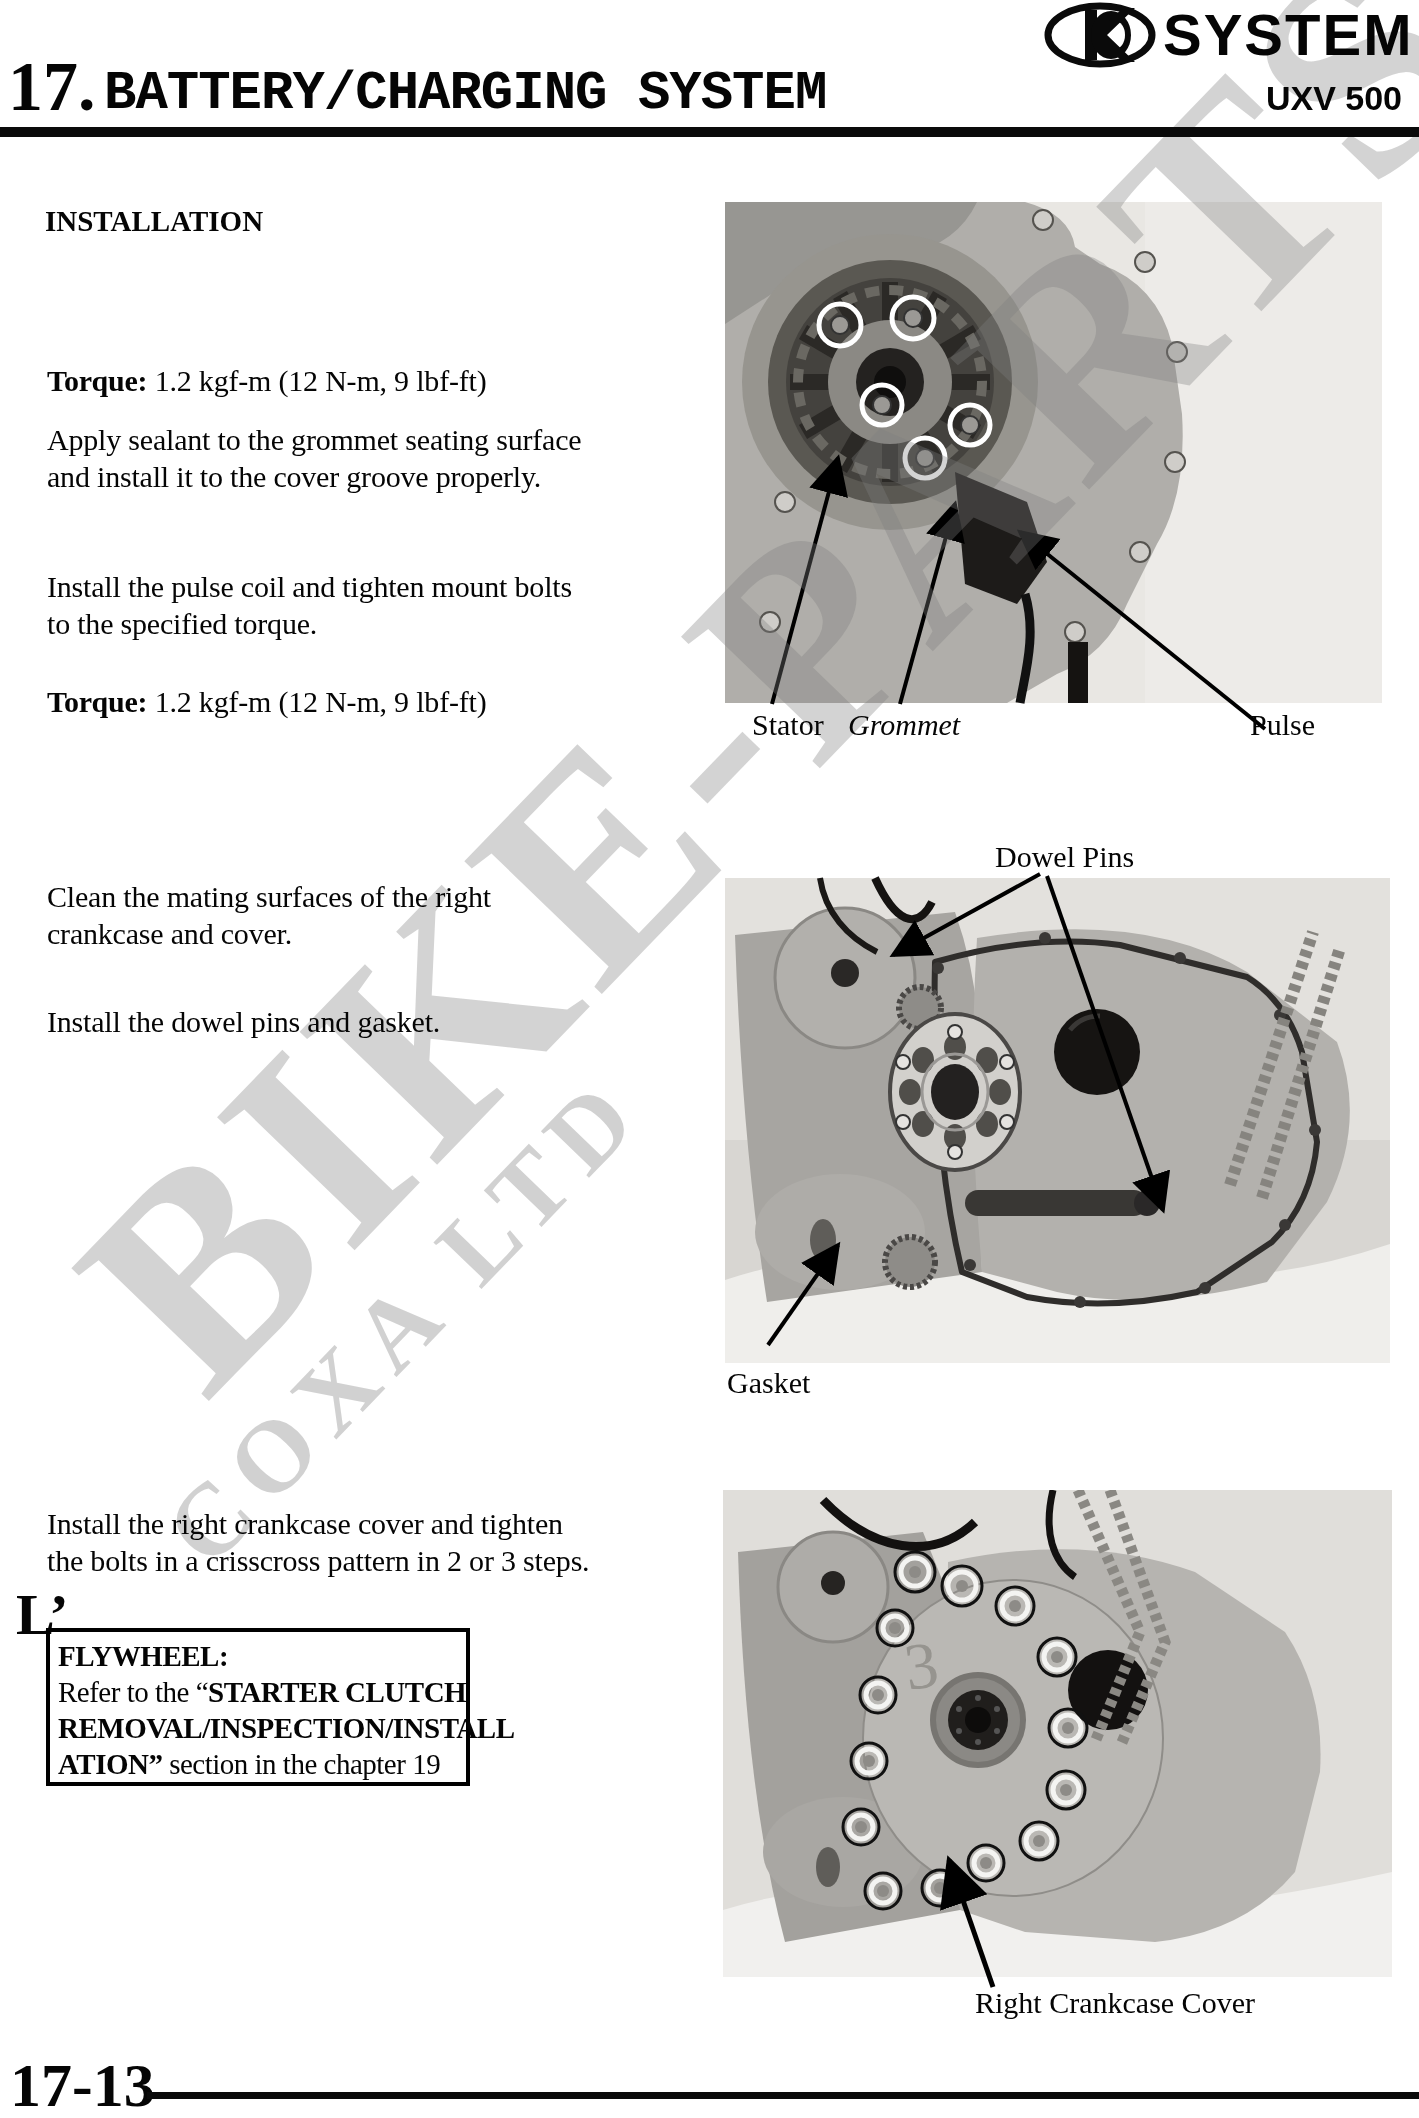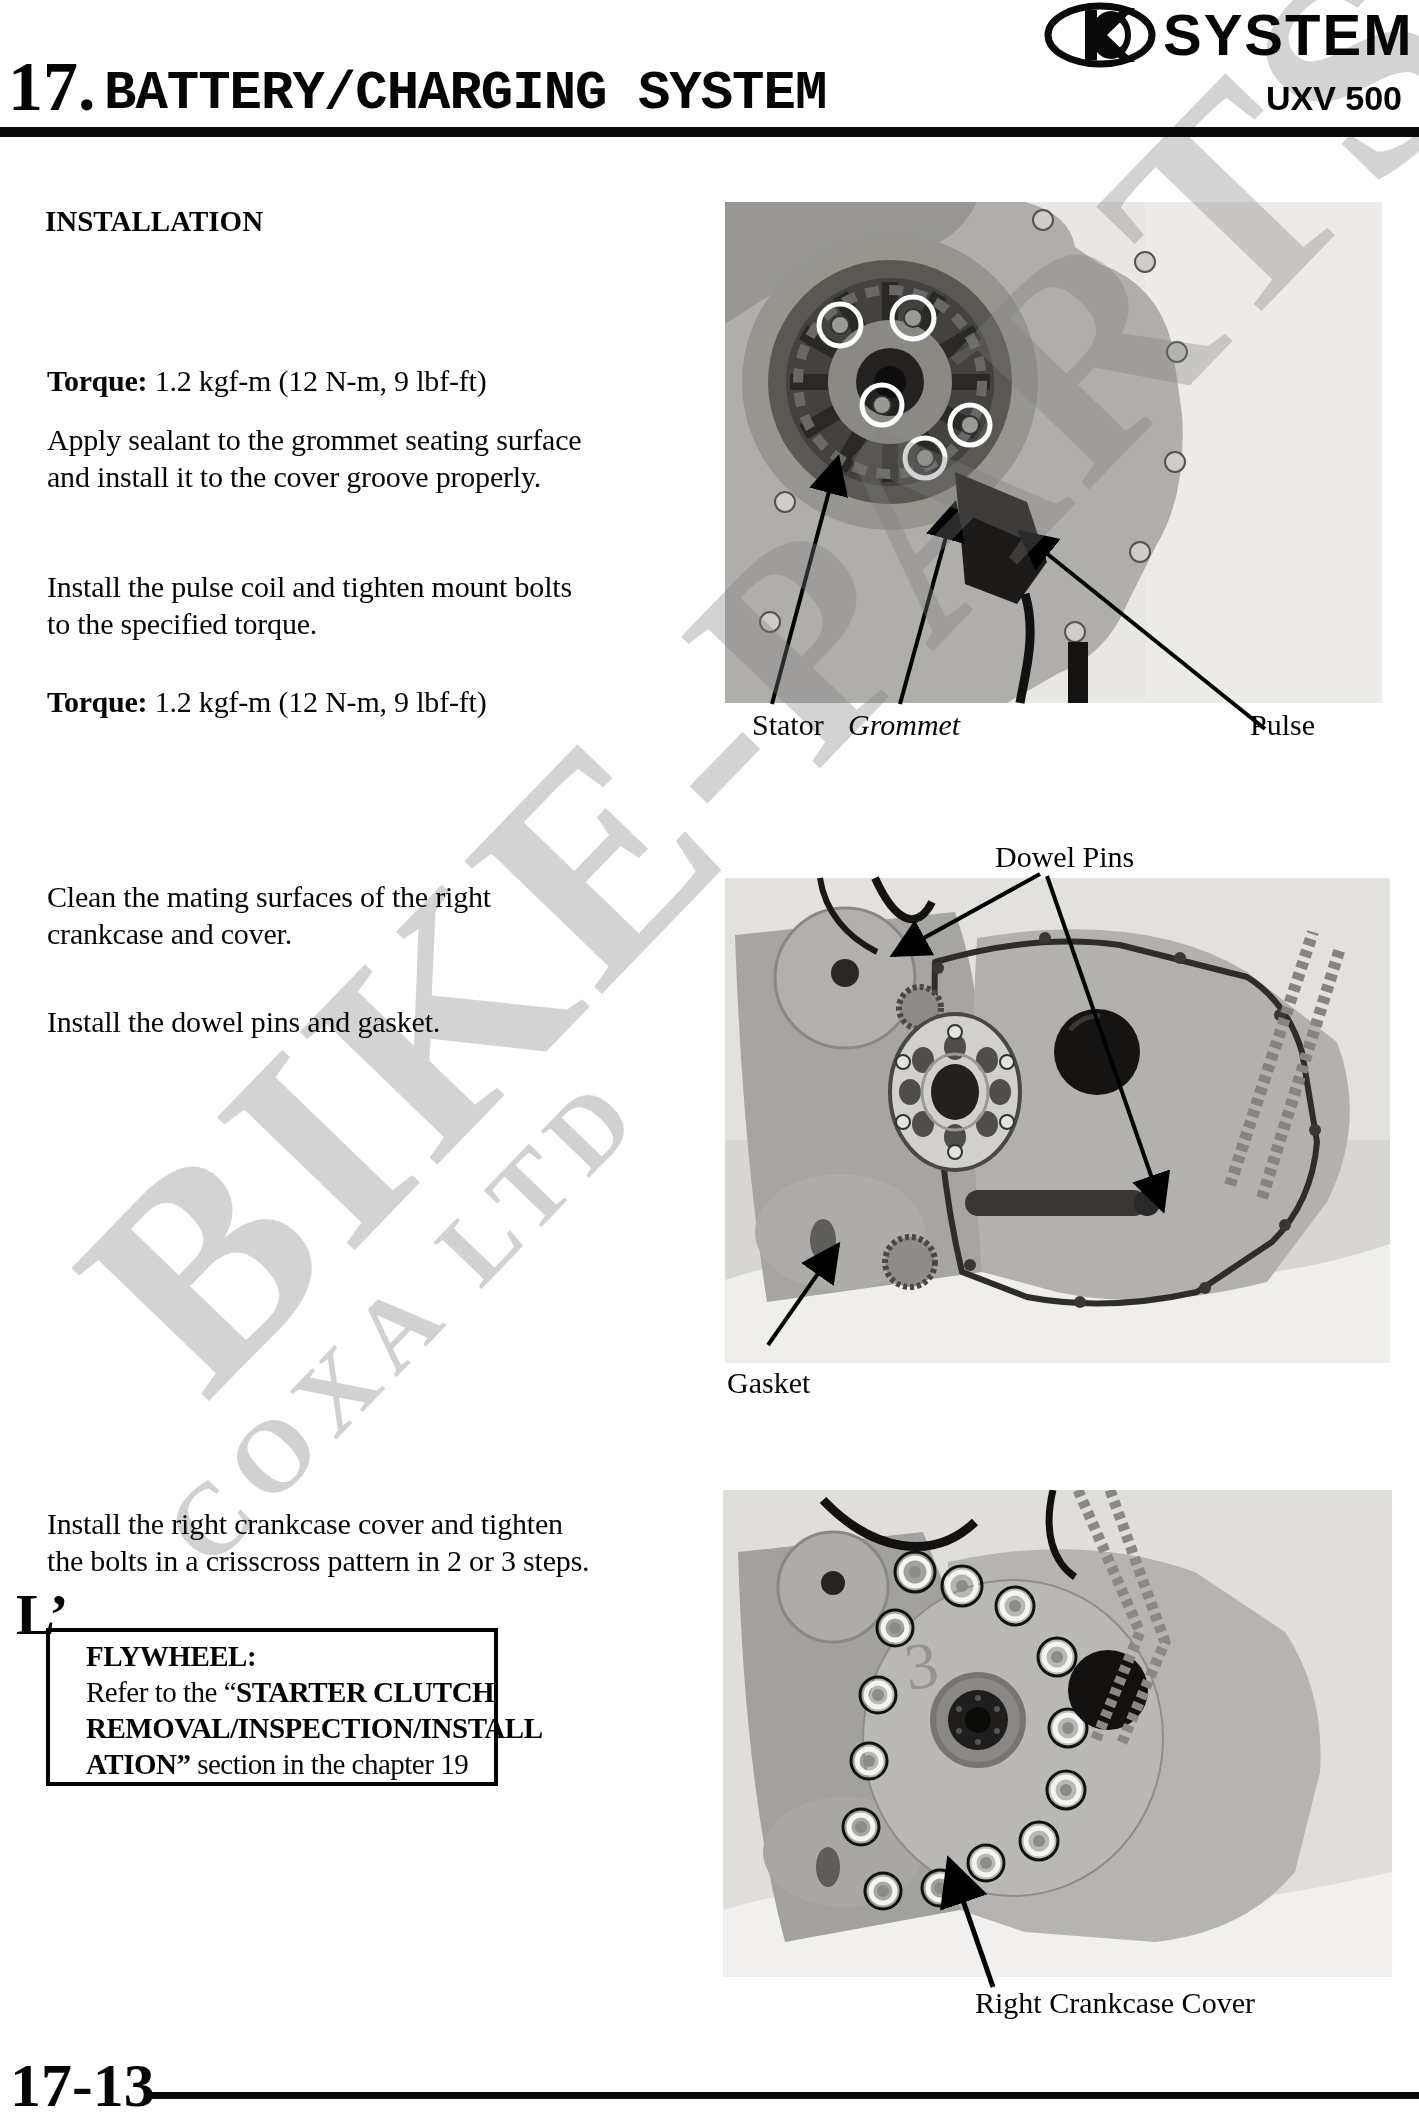--- a/index.html
+++ b/index.html
@@ -13,21 +13,21 @@
   .caption{font-size:30px;white-space:nowrap;}
   .z1{z-index:1;} .z2{z-index:2;} .z3{z-index:3;}
   #wm1{left:30px;top:1235px;font-size:292px;font-weight:bold;letter-spacing:10px;
        color:rgba(125,125,125,0.34);transform:rotate(-46deg);transform-origin:0 0;
        white-space:nowrap;line-height:1;}
   #wm2{left:148px;top:1512px;font-size:102px;font-weight:bold;letter-spacing:14px;
        color:rgba(135,135,135,0.38);transform:rotate(-46deg);transform-origin:0 0;
        white-space:nowrap;line-height:1;}
   #hdr-bar{left:0;top:127px;width:1419px;height:10px;background:#0a0a0a;}
   #note-box{left:46px;top:1628px;width:408px;height:144px;border:4px solid #000;
-            padding:6px 0 0 36px;font-size:29px;line-height:36px;letter-spacing:-0.5px;white-space:nowrap;font-family:Liberation Serif, serif;}
+            padding:6px 0 0 8px;font-size:29px;line-height:36px;letter-spacing:-0.5px;white-space:nowrap;font-family:Liberation Serif, serif;}
   #foot-line{left:147px;top:2092px;width:1272px;height:7px;background:#0a0a0a;}
   svg{display:block;}
 </style>
 </head>
 <body>
 
 <div id="page">
 
   <svg class="abs z1" style="left:725px;top:202px;" width="657" height="548" viewBox="0 0 657 548">
     <defs>

